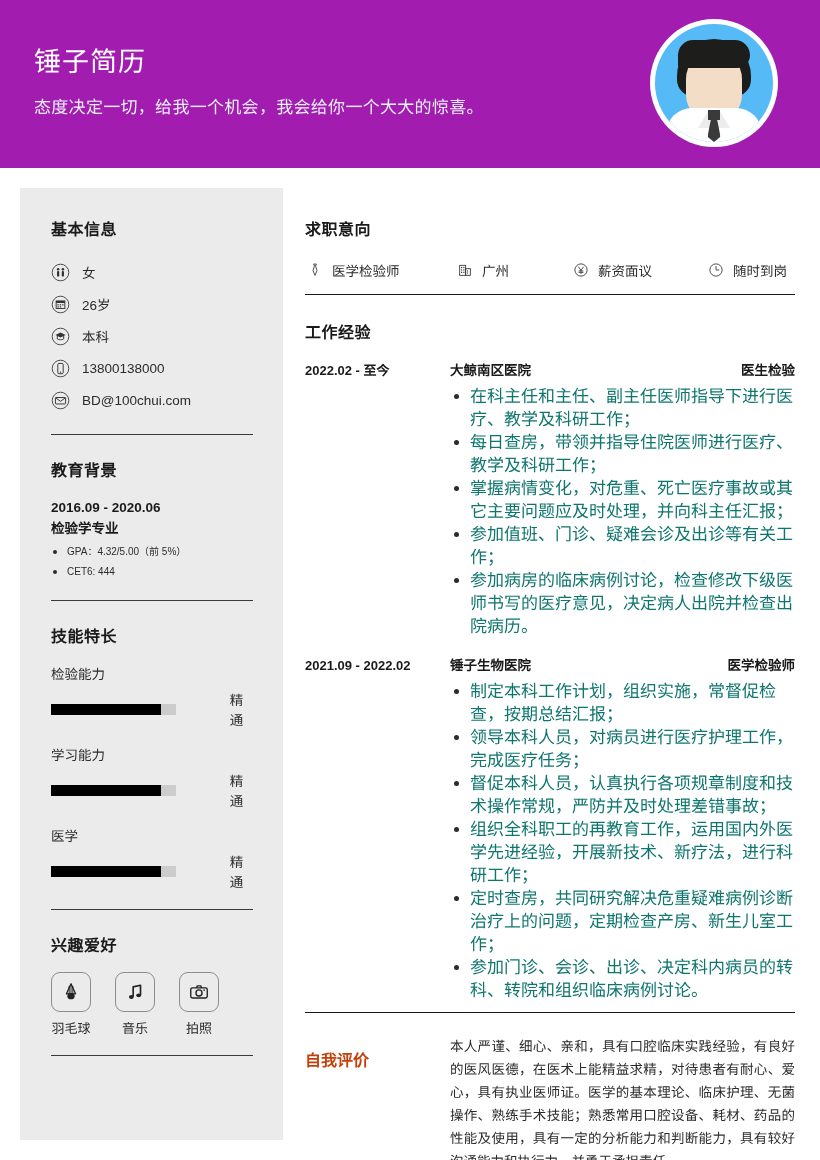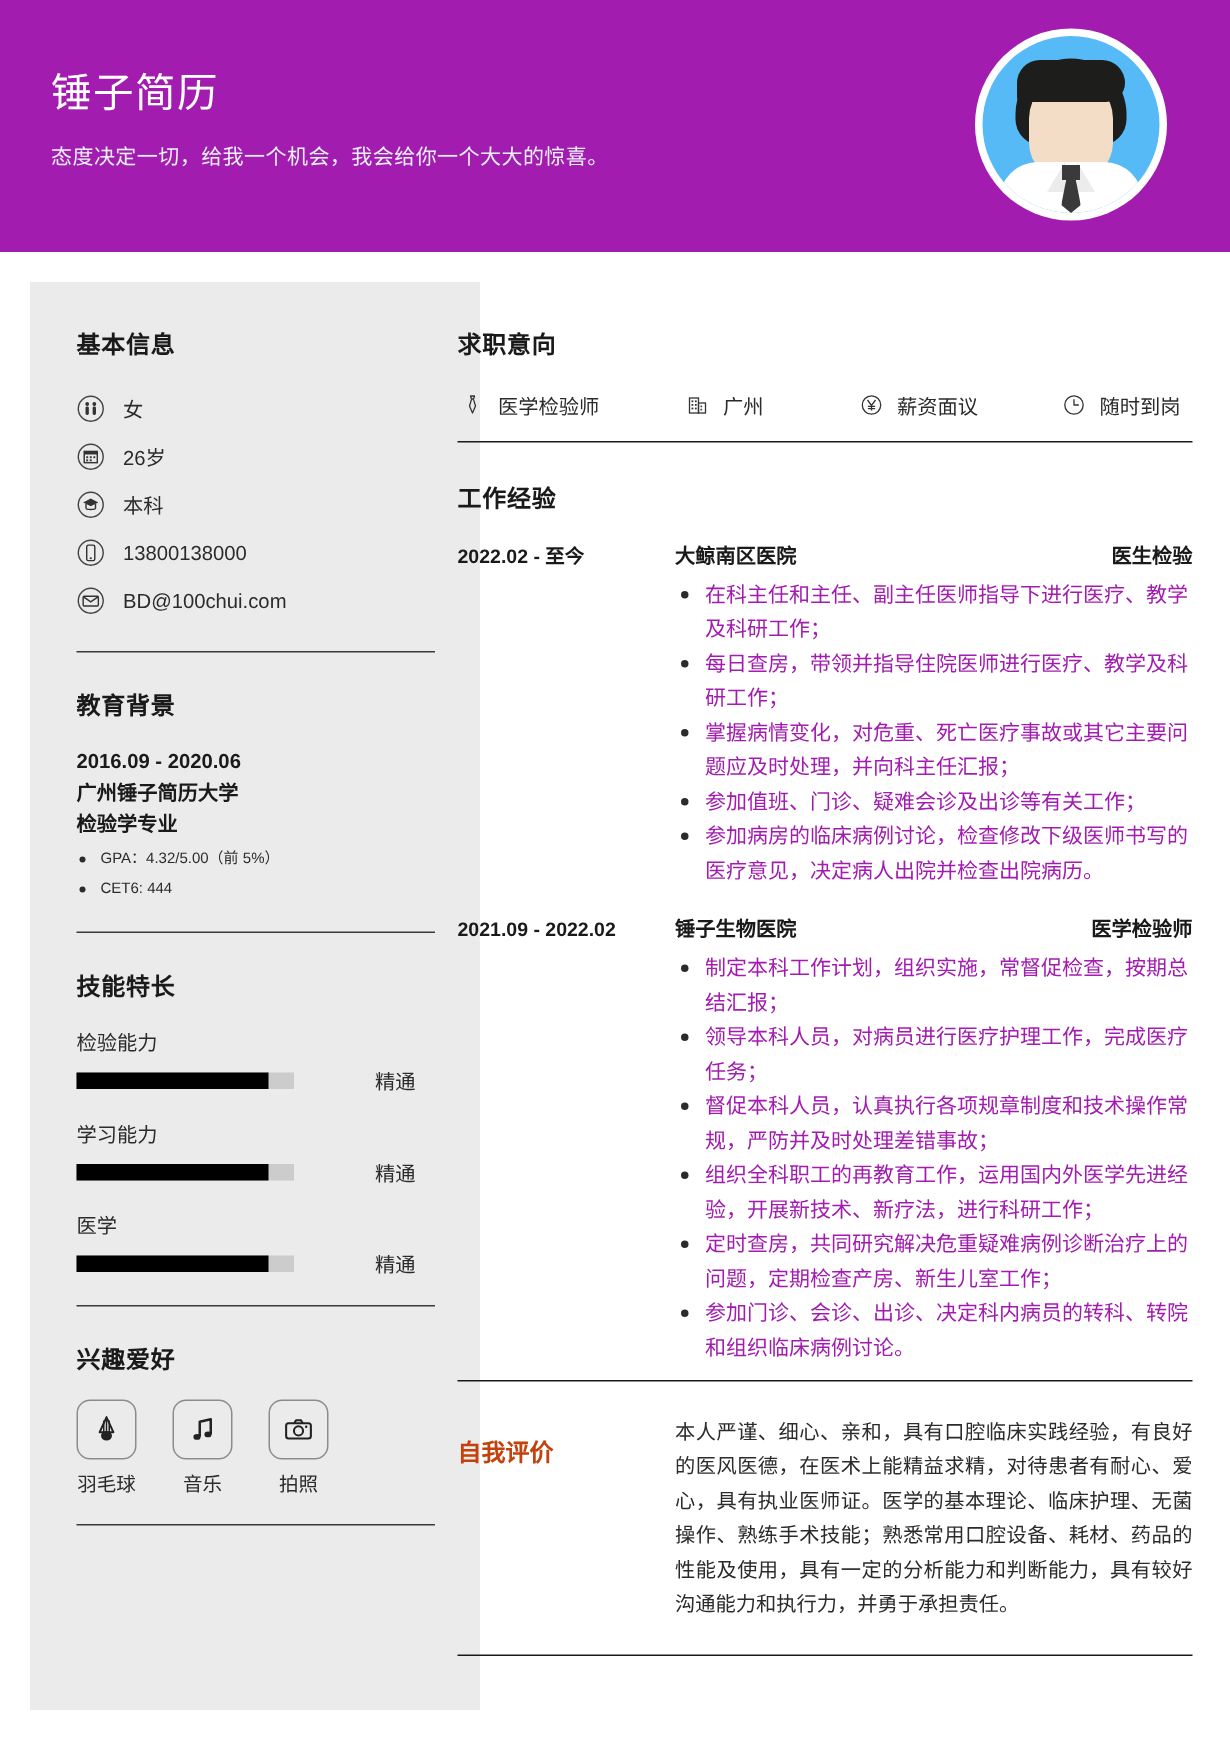--- a/index.html
+++ b/index.html
@@ -31,21 +31,21 @@
     position: absolute;
     left: 34px; top: 40px;
     font-size: 27px;
     font-weight: 400;
     color: #ffffff;
     letter-spacing: 1px;
   }
   .header-slogan {
     position: absolute;
     left: 34px; top: 93px;
-    font-size: 14px;
+    font-size: 17px;
     font-weight: 400;
     color: #eef1fb;
     letter-spacing: .3px;
   }
   .avatar-wrap {
     position: absolute;
     right: 42px; top: 19px;
     width: 128px; height: 128px;
     border-radius: 50%;
     background: #ffffff;
@@ -126,21 +126,21 @@
     transform: translateX(-50%);
     width: 13px; height: 24px;
     background: #3a3a3a;
     clip-path: polygon(28% 0, 72% 0, 100% 78%, 50% 100%, 0 78%);
   }
 
   
   .sidebar {
     position: absolute;
     left: 20px; top: 188px;
-    width: 300px;
+    width: 263px;
     height: 952px;
     background: #ebebeb;
     padding: 28px 30px 0 31px;
   }
   .side-h {
     font-size: 16px;
     font-weight: bold;
     color: #1a1a1a;
     letter-spacing: .5px;
     margin-bottom: 16px;
@@ -307,23 +307,23 @@
     color: #1a1a1a;
     text-align: left;
   }
   .exp-list {
     list-style: none;
     margin: 6px 0 0 145px;
   }
   .exp-list li {
     position: relative;
     padding-left: 20px;
-    font-size: 14px;
+    font-size: 17px;
     line-height: 23px;
-    color: #a21caf;
+    color: #0f766e;
   }
   .exp-list li::before {
     content: "";
     position: absolute;
     left: 4px; top: 9px;
     width: 5px; height: 5px;
     border-radius: 50%;
     background: #2b2b2b;
   }
   .eval-block {
@@ -440,21 +440,20 @@
         </span>
         <span>BD@100chui.com</span>
       </div>
     </div>
 
     <div class="side-divider"></div>
 
     <div class="side-sec">
       <div class="side-h">教育背景</div>
       <div class="edu-date">2016.09 - 2020.06</div>
-      <div class="edu-school">广州锤子简历大学</div>
       <div class="edu-major">检验学专业</div>
       <ul class="edu-list">
         <li>GPA：4.32/5.00（前 5%）</li>
         <li>CET6: 444</li>
       </ul>
     </div>
 
     <div class="side-divider"></div>
 
     <div class="side-sec">

